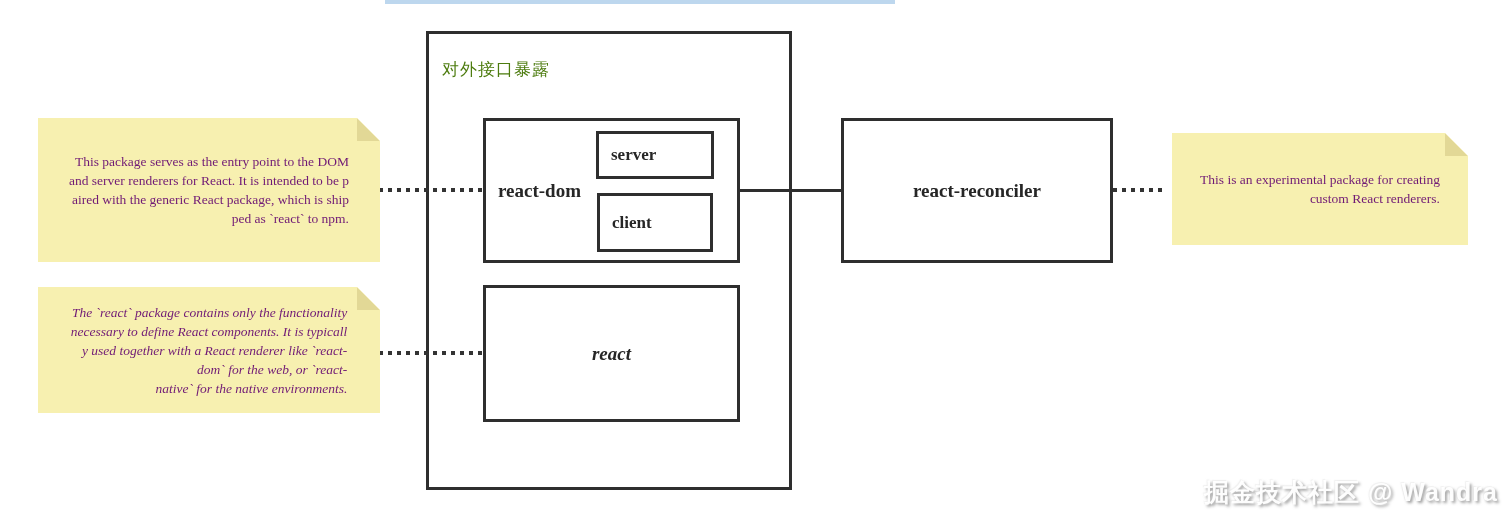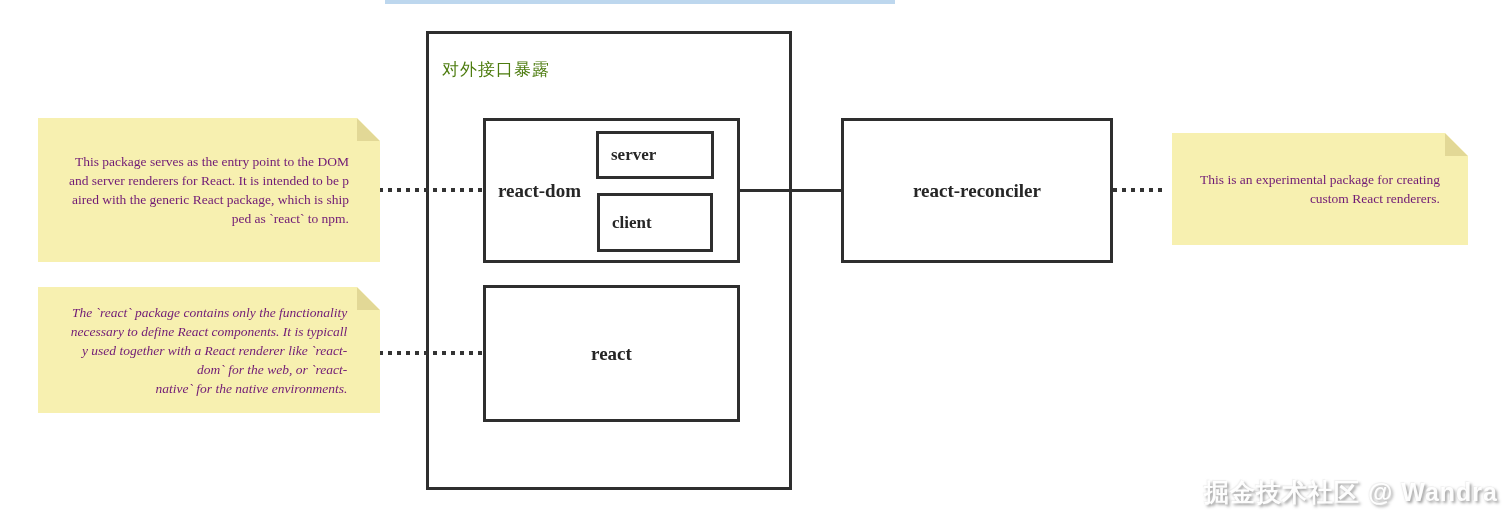--- a/index.html
+++ b/index.html
@@ -38,21 +38,21 @@
     position:absolute;left:12px;top:50%;transform:translateY(-50%);
     font-size:19px;
   }
   .server{left:110px;top:10px;width:118px;height:48px;}
   .client{left:111px;top:72px;width:116px;height:59px;}
   .inner-node{
     position:absolute;border:3px solid #2e2e2e;background:#fff;
     box-sizing:border-box;display:flex;align-items:center;justify-content:center;padding-left:20px;
   }
   .inner-node .node-label{font-size:17px;}
-  .react{left:483px;top:285px;width:257px;height:137px;display:flex;align-items:center;justify-content:center;}
+  .react{left:483px;top:285px;width:257px;height:137px;display:flex;align-items:center;justify-content:center;font-style:italic;}
   .react .node-label{font-size:19px;}
   .react-reconciler{left:841px;top:118px;width:272px;height:145px;display:flex;align-items:center;justify-content:center;}
   .react-reconciler .node-label{font-size:19px;}
   
   .solid-connector{
     position:absolute;left:740px;top:189px;width:101px;height:3px;
     background:#2e2e2e;
   }
   .dotted{
     position:absolute;height:4px;

